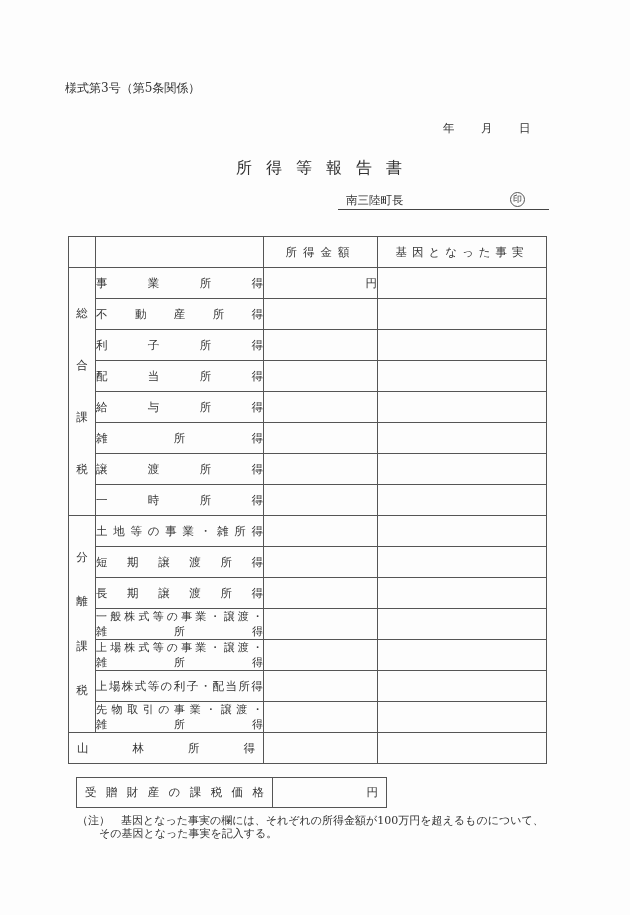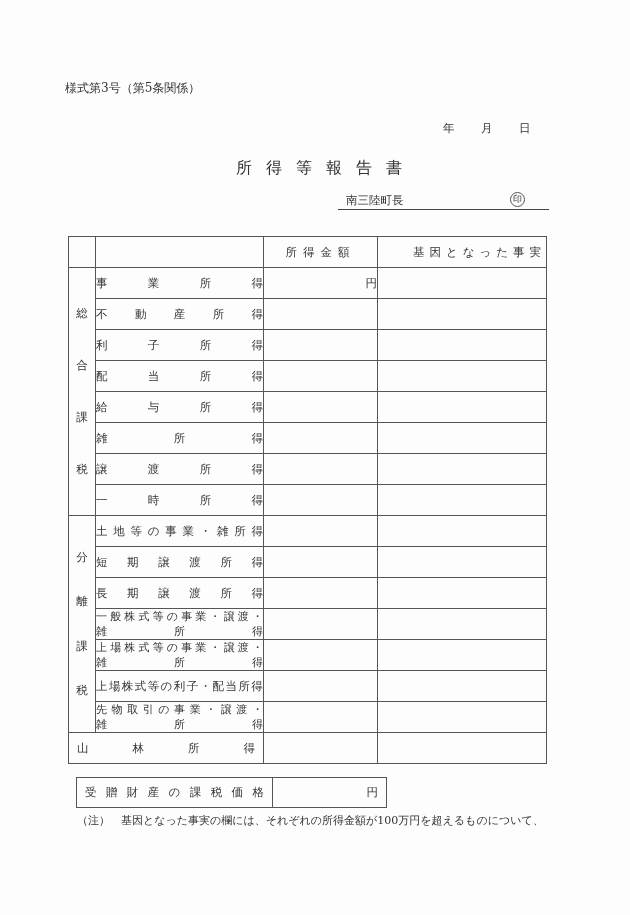--- a/index.html
+++ b/index.html
@@ -14,21 +14,21 @@
   #addressee .seal { position:absolute; left:172px; top:-1px; width:13px; height:13px; border:1px solid #555; border-radius:50%; font-size:9px; line-height:13px; text-align:center; }
   table.main { position:absolute; left:68px; top:236px; border-collapse:collapse; }
   table.main td { border:1px solid #555; padding:0; height:30px; vertical-align:middle; }
   td.grp { width:26px; text-align:center; }
   .grp-text { display:flex; flex-direction:column; justify-content:space-around; align-items:center; height:100%; }
   td.item { width:168px; padding:0 8px; box-sizing:border-box; }
   td.amt { width:114px; text-align:right; padding-right:8px; box-sizing:border-box; }
   td.fact { width:168px; }
   .spread { display:flex; justify-content:space-between; }
   .two-line { line-height:15px; font-size:11px; }
-  .hdr { text-align:right; letter-spacing:6px; }
+  .hdr { text-align:center; letter-spacing:6px; }
   table.gift { position:absolute; left:76px; top:777px; border-collapse:collapse; }
   table.gift td { border:1px solid #555; height:30px; }
   #note { left:77px; top:814px; font-size:11px; line-height:13px; width:490px; }
 </style>
 </head>
 <body>
 
 <div id="form-label" class="abs">様式第3号（第5条関係）</div>
 
 <div id="date-line" class="abs">
@@ -348,13 +348,14 @@
             <span>格</span>
           </div>
     </td>
     <td style="width:114px;text-align:right;padding-right:8px;box-sizing:border-box;">円</td>
   </tr>
 </tbody>
   </table>
 
 <div id="note" class="abs">
   <div>（注）　基因となった事実の欄には、それぞれの所得金額が100万円を超えるものについて、</div>
+  <div style="padding-left:22px;">その基因となった事実を記入する。</div>
 </div>
 
 </body></html>

